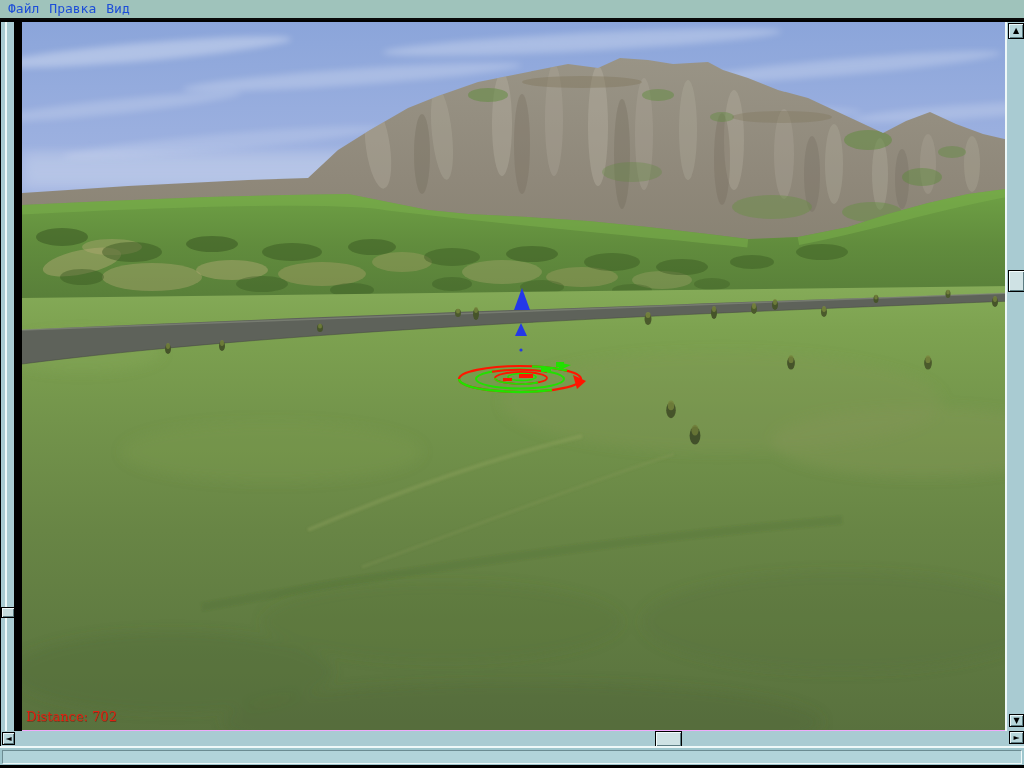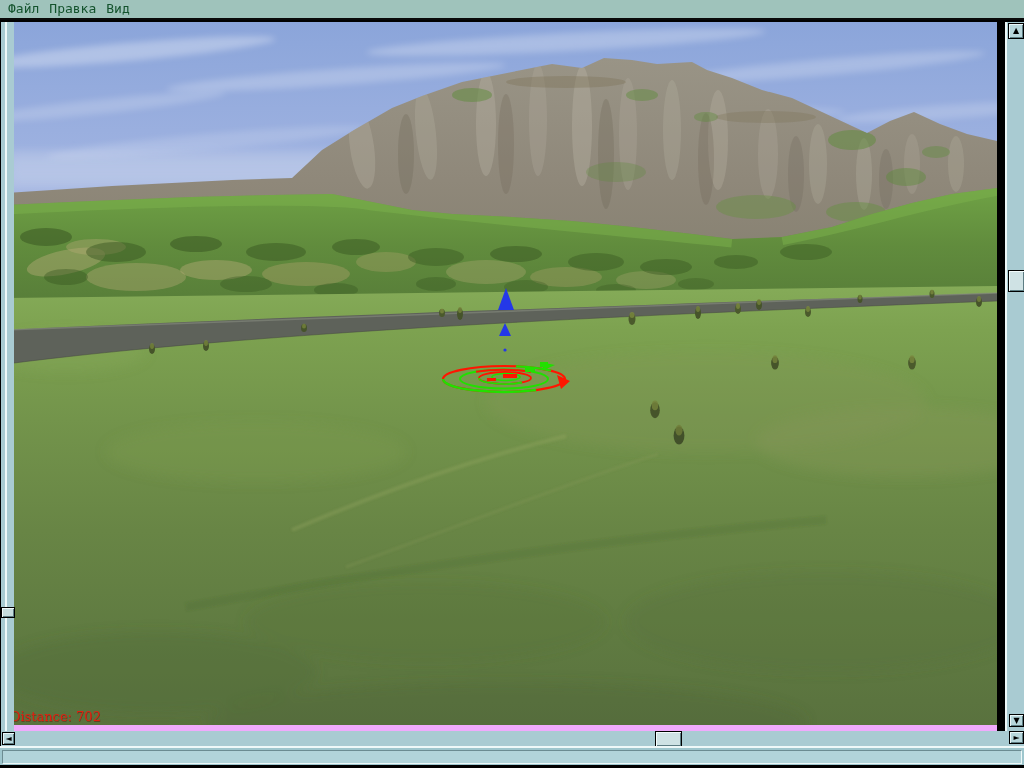--- a/index.html
+++ b/index.html
@@ -5,21 +5,21 @@
   html,body{margin:0;padding:0;background:#444;}
   #app{
     position:relative;width:1024px;height:768px;background:#000;
     font-family:"DejaVu Sans",sans-serif;overflow:hidden;
   }
   
   .menubar{
     position:absolute;left:0;top:0;width:1024px;height:20px;
     background:var(--menubar_bg,#9fc3bb);
     border-bottom:2px solid #0a0a0a;
-    font-family:"DejaVu Sans Mono",monospace;font-size:13px;color:#14532d;
+    font-family:"DejaVu Sans Mono",monospace;font-size:13px;color:#1d4ed8;
     display:flex;align-items:center;box-sizing:border-box;
   }
   .menubar .mitem{padding:0 5px;height:18px;line-height:18px;white-space:pre;}
   .menubar .mitem:first-child{padding-left:8px;}
   
   .lstrip{
     position:absolute;left:0;top:22px;width:14px;height:709px;
     background:var(--chrome_bg,#a9cbd2);border-left:1px solid #000;box-sizing:border-box;
   }
   .lstrip .track{position:absolute;left:4px;top:0;width:2px;height:100%;background:#eef8f8;}
@@ -60,22 +60,22 @@
   .statusbar{
     position:absolute;left:0;top:746px;width:1024px;height:19px;
     background:#9ec6cd;border-top:2px solid #eef8f8;box-sizing:border-box;
   }
   .statusbar .inner{
     position:absolute;left:2px;right:2px;top:2px;bottom:1px;background:#b2d4da;
     border:1px solid;border-color:#6c8c92 #eef8f8 #eef8f8 #6c8c92;
   }
   
   .viewport{
-    position:absolute;left:6px;top:22px;width:991px;height:709px;
-    background:#5eead4;border-bottom:6px solid #f0abfc;box-sizing:border-box;overflow:hidden;
+    position:absolute;left:22px;top:22px;width:991px;height:709px;
+    background:#5eead4;border-bottom:1px solid #f0abfc;box-sizing:border-box;overflow:hidden;
   }
   .viewport svg{display:block;}
   .overlay-text{
     position:absolute;left:4px;top:660px;
     font-family:"DejaVu Serif",serif;font-size:13px;line-height:14px;
     color:var(--overlay_text,#e02010);white-space:pre;
     text-shadow:0.5px 0.5px 0 rgba(120,0,0,.45);
   }
   .mk-red{fill:var(--marker_red,#ff1500);}
   .mk-green{fill:var(--marker_green,#22e000);}

